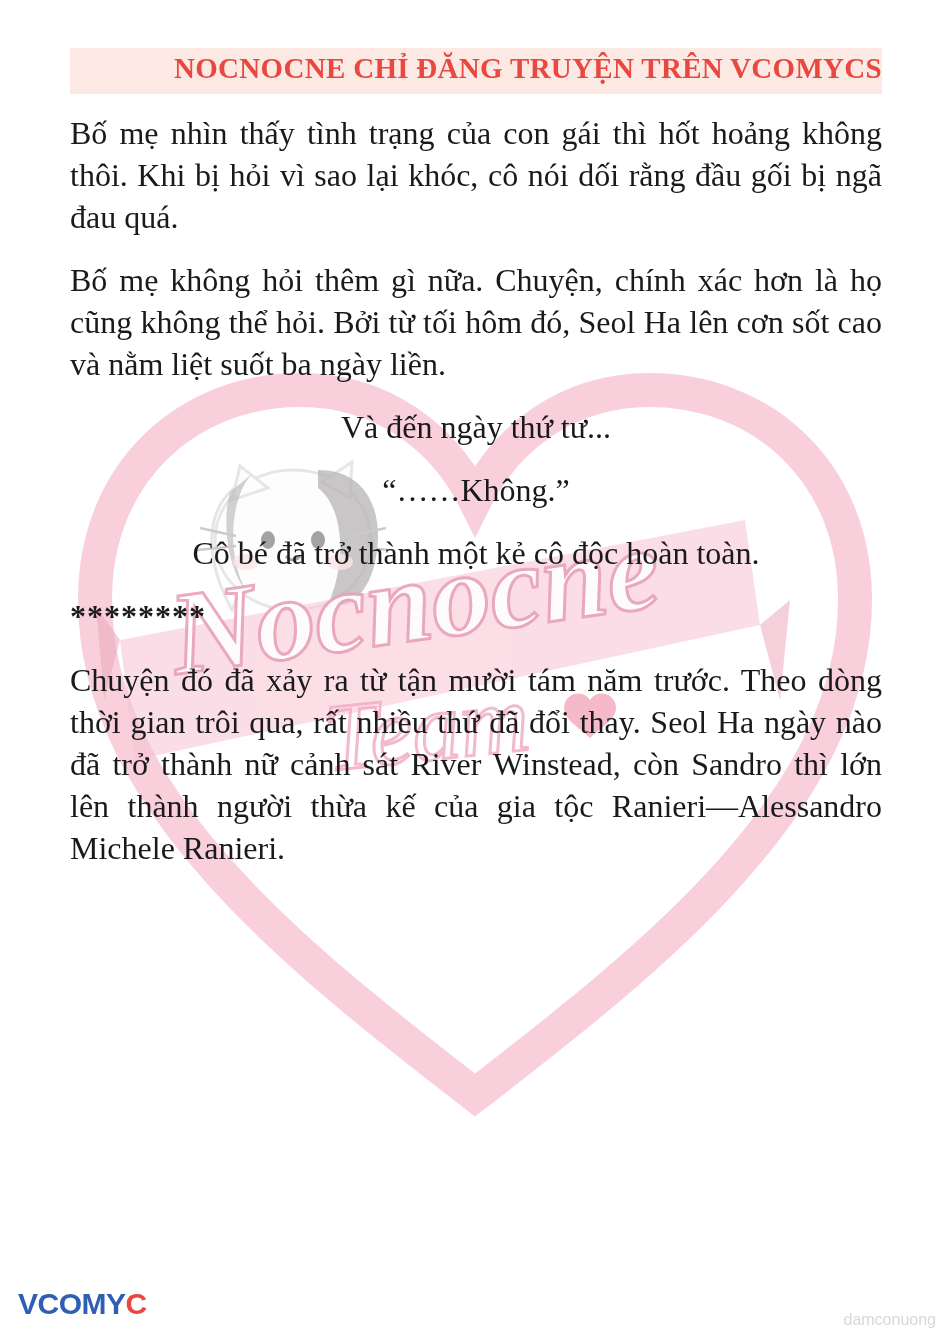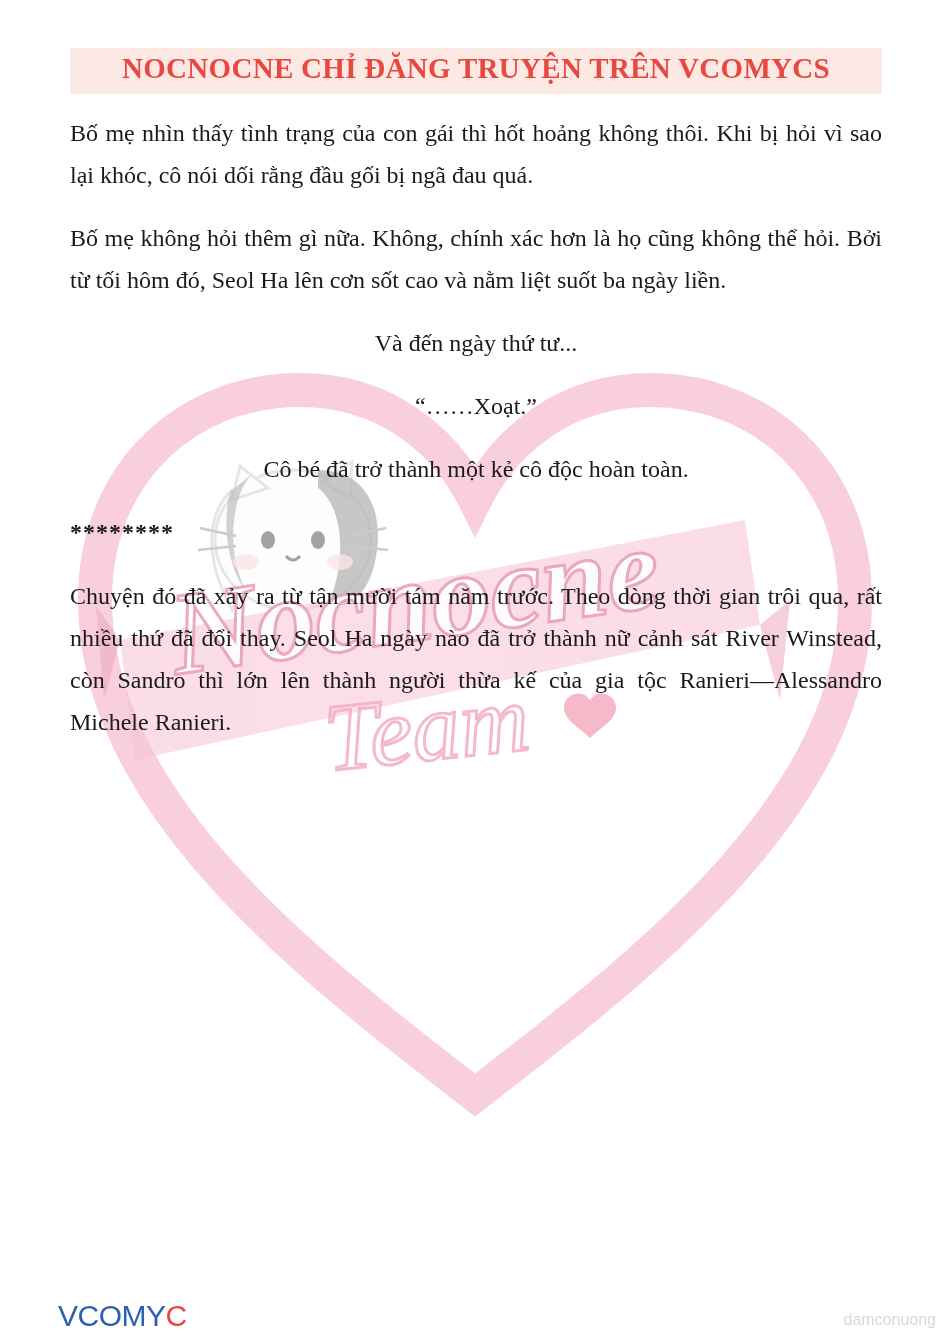--- a/index.html
+++ b/index.html
@@ -34,41 +34,41 @@
     width: 812px;
     height: 46px;
     background: #fce9e3;
     z-index: 1;
   }
   .header-title {
     position: absolute;
     left: 70px;
     top: 52px;
     width: 812px;
-    text-align: center;
+    text-align: right;
     font-family: "Liberation Serif", serif;
     font-weight: bold;
     font-size: 29px;
     letter-spacing: 0.3px;
     color: #e8483f;
     z-index: 2;
     white-space: nowrap;
   }
 
   
   .content {
     position: absolute;
     left: 70px;
     top: 112px;
     width: 812px;
     z-index: 2;
   }
   .para {
     font-family: "Liberation Serif", serif;
-    font-size: 24px;
+    font-size: 32px;
     line-height: 42px;
     color: #1a1a1a;
     text-align: justify;
     margin-bottom: 21px;
   }
   .para.loose { text-align: center; }
   .para.stars {
     letter-spacing: 1px;
     font-weight: bold;
     margin-bottom: 22px;
@@ -79,28 +79,27 @@
     position: absolute;
     left: 0;
     bottom: 0;
     width: 950px;
     height: 56px;
     z-index: 3;
   }
   .footer-logo {
     position: absolute;
     left: 18px;
-    bottom: 12px;
+    bottom: 24px;
     font-family: "Liberation Sans", sans-serif;
-    font-weight: normal;
+    font-weight: bold;
     font-size: 30px;
     letter-spacing: -0.5px;
     color: #2f5fb4;
     line-height: 1;
-    margin-left: 40px;
   }
   .footer-logo .v { color: #2f5fb4; }
   .footer-logo .c { color: #2f5fb4; }
   .footer-logo .dot { color: #e8483f; }
   .footer-tag {
     position: absolute;
     right: 14px;
     bottom: 14px;
     font-family: "Liberation Sans", sans-serif;
     font-size: 16px;
@@ -148,23 +147,23 @@
     <text x="420" y="640" font-family="Liberation Serif, serif" font-size="118" font-style="italic" font-weight="bold" fill="#ffffff" stroke="#e9a3b8" stroke-width="3" text-anchor="middle" transform="rotate(-8 420 640)" opacity="0.9">Nocnocne</text>
     <text x="430" y="760" font-family="Liberation Serif, serif" font-size="96" font-style="italic" fill="none" stroke="#f2aec2" stroke-width="3" text-anchor="middle" transform="rotate(-6 430 760)" opacity="0.85">Team</text>
     <path d="M590 700 c -8 -12, -26 -6, -26 8 c 0 12, 16 20, 26 30 c 10 -10, 26 -18, 26 -30 c 0 -14, -18 -20, -26 -8 Z" fill="#f2a7bd" opacity="0.8"></path>
   </svg>
 
   <div class="header-band"></div>
   <div class="header-title">NOCNOCNE CHỈ ĐĂNG TRUYỆN TRÊN VCOMYCS</div>
 
   <div class="content">
     <p class="para">Bố mẹ nhìn thấy tình trạng của con gái thì hốt hoảng không thôi. Khi bị hỏi vì sao lại khóc, cô nói dối rằng đầu gối bị ngã đau quá.</p>
-    <p class="para">Bố mẹ không hỏi thêm gì nữa. Không, chính xác hơn là họ cũng không thể hỏi. Bởi từ tối hôm đó, Seol Ha lên cơn sốt cao và nằm liệt suốt ba ngày liền.</p>
+    <p class="para">Bố mẹ không hỏi thêm gì nữa. Chuyện, chính xác hơn là họ cũng không thể hỏi. Bởi từ tối hôm đó, Seol Ha lên cơn sốt cao và nằm liệt suốt ba ngày liền.</p>
     <p class="para loose">Và đến ngày thứ tư...</p>
-    <p class="para loose">“……Xoạt.”</p>
+    <p class="para loose">“……Không.”</p>
     <p class="para loose">Cô bé đã trở thành một kẻ cô độc hoàn toàn.</p>
     <p class="para stars">********</p>
     <p class="para">Chuyện đó đã xảy ra từ tận mười tám năm trước. Theo dòng thời gian trôi qua, rất nhiều thứ đã đổi thay. Seol Ha ngày nào đã trở thành nữ cảnh sát River Winstead, còn Sandro thì lớn lên thành người thừa kế của gia tộc Ranieri—Alessandro Michele Ranieri.</p>
   </div>
 
   <div class="footer">
     <div class="footer-logo">
       <span class="v">V</span><span class="c">C</span><span>OMY</span><span class="dot">C</span>
     </div>
     <div class="footer-tag">damconuong</div>

